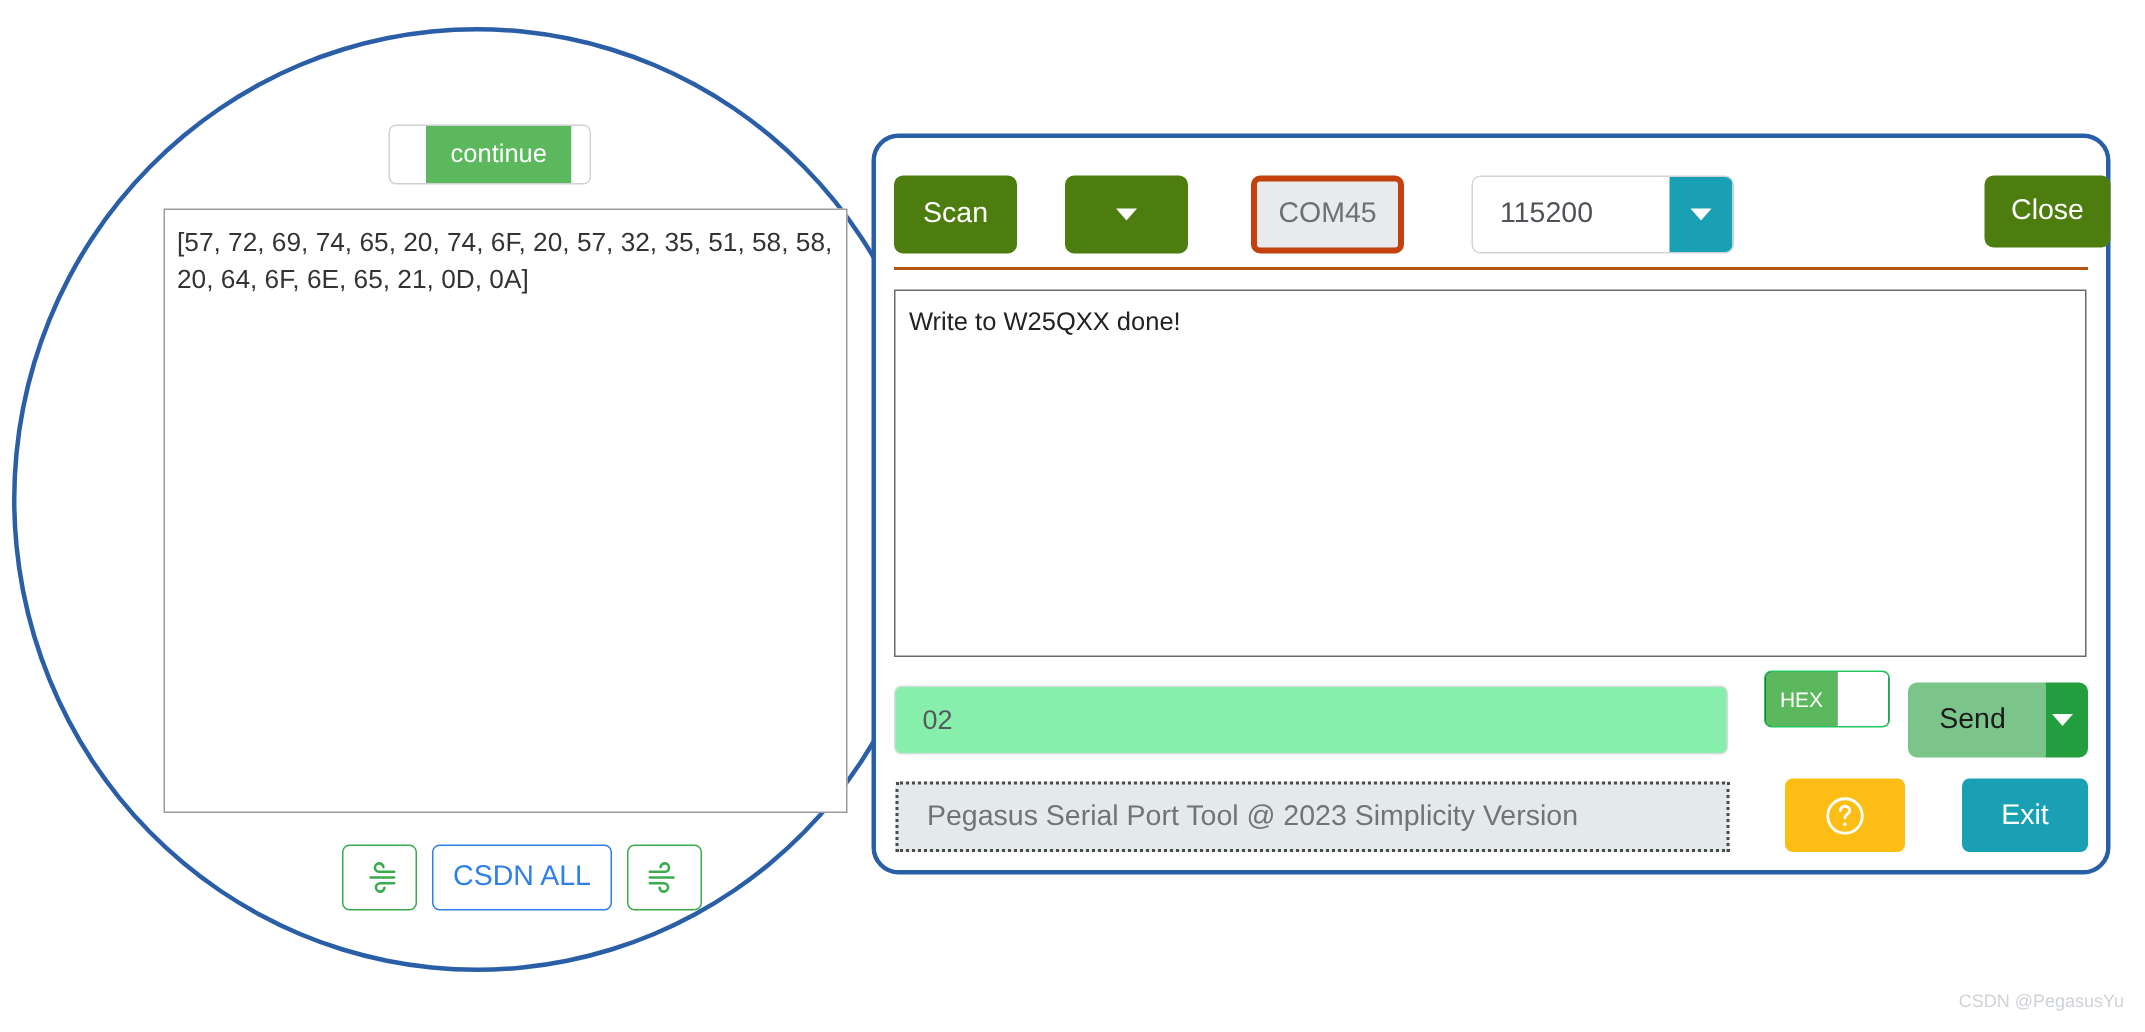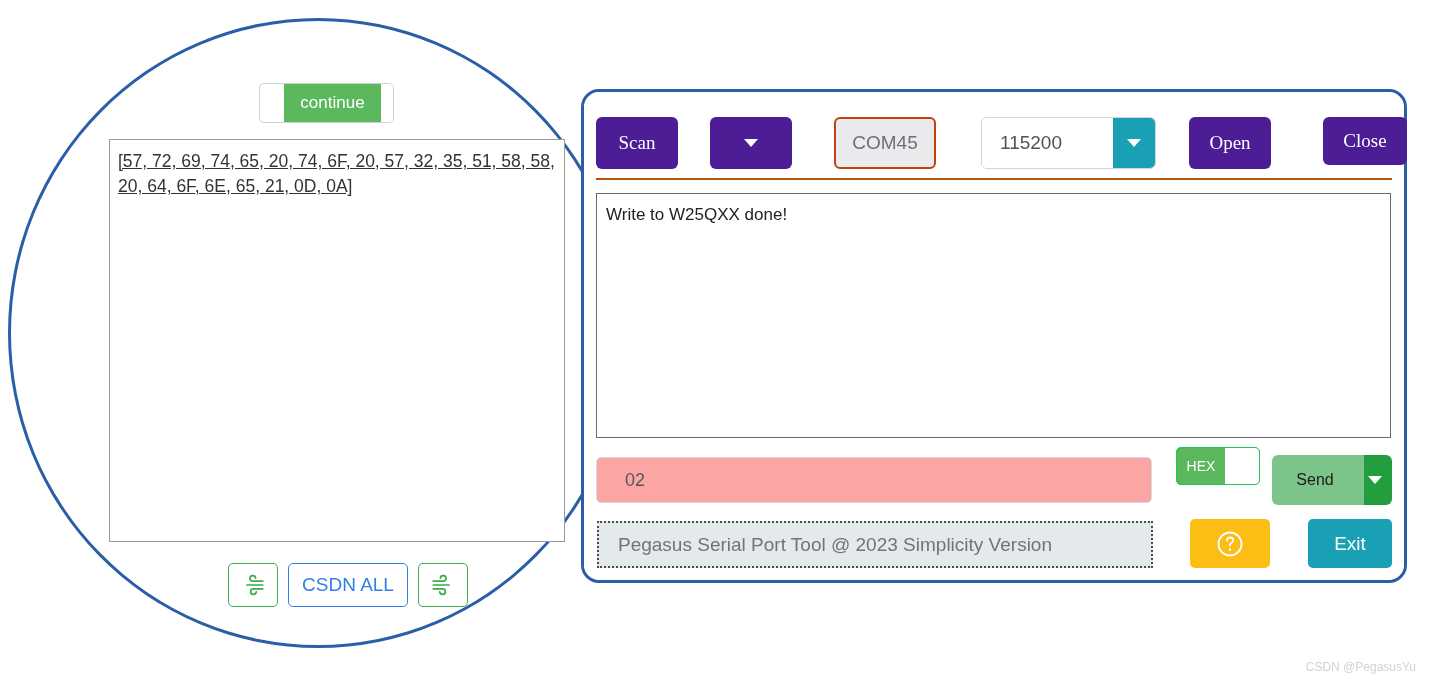--- a/index.html
+++ b/index.html
@@ -55,30 +55,29 @@
     border: none;
     border-radius: 6px;
     font-family: "Liberation Sans", sans-serif;
     cursor: pointer;
     padding: 0;
     display: flex;
     align-items: center;
     justify-content: center;
   }
   .btn-teal {
-    background: #4c1d95;
+    background: #4d7c0f;
     color: #ffffff;
     font-size: 19px;
-    font-family: Liberation Serif, serif;
   }
 
   #scan-btn      { position: absolute; left: 0px;   top: 0px; width: 82px;  height: 52px; }
   #port-dd-btn   { position: absolute; left: 114px; top: 0px; width: 82px;  height: 52px; }
   #com-field     { position: absolute; left: 238px; top: 0px; width: 102px; height: 52px;
-                   background: #e8eaec; border: 2px solid #c2410c; border-radius: 6px;
+                   background: #e8eaec; border: 4px solid #c2410c; border-radius: 6px;
                    display: flex; align-items: center; justify-content: center;
                    color: #6f7074; font-size: 19px; }
   #baud-combo    { position: absolute; left: 385px; top: 0px; width: 175px; height: 52px;
                    border: 1px solid #ced4da; border-radius: 6px; background: #fff;
                    display: flex; align-items: stretch; overflow: hidden; }
   #baud-value    { flex: 1; display: flex; align-items: center; padding-left: 18px;
                    color: #4f5358; font-size: 19px; background: #fff; }
   #baud-arrow    { width: 42px; background: #19a0b5; display: flex;
                    align-items: center; justify-content: center; }
   #open-btn      { position: absolute; left: 593px; top: 0px; width: 82px; height: 52px; }
@@ -116,22 +115,22 @@
     white-space: pre-wrap;
   }
 
   
   #send-input {
     position: absolute;
     left: 596px; top: 457px;
     width: 556px; height: 46px;
     border: 1px solid #d7dbe0;
     border-radius: 5px;
-    background: #fca5a5;
-    padding-left: 28px;
+    background: #86efac;
+    padding-left: 18px;
     font-size: 18px;
     color: #55595e;
     display: flex; align-items: center;
     z-index: 50;
   }
 
   
   #hex-toggle {
     position: absolute;
     left: 1176px; top: 447px;
@@ -159,21 +158,21 @@
     left: 1272px; top: 455px;
     width: 120px; height: 50px;
     display: flex;
     z-index: 50;
   }
   #send-btn {
     width: 86px; height: 50px;
     background: #239e3f;
     border-radius: 6px 0 0 6px;
     color: #1a1a1a;
-    font-size: 16px;
+    font-size: 19px;
     position: relative;
     display: flex; align-items: center; justify-content: center;
     cursor: pointer;
   }
   #send-btn::after {
     content: "";
     position: absolute;
     left: -6px; top: -6px;
     width: 98px; height: 62px;
     background: rgba(255,255,255,0.40);
@@ -254,21 +253,20 @@
     left: 109px; top: 139px;
     width: 456px; height: 403px;
     border: 1px solid #9b9b9b;
     background: #ffffff;
     padding: 9px 8px 0 8px;
     font-size: 17.5px;
     line-height: 1.45;
     color: #333333;
     z-index: 60;
     overflow: hidden;
-    text-decoration: underline;
   }
 
   .icon-btn {
     position: absolute;
     width: 50px; height: 44px;
     border: 1px solid #3bab4e;
     border-radius: 5px;
     background: #ffffff;
     display: flex; align-items: center; justify-content: center;
     z-index: 60;
@@ -324,23 +322,20 @@
       <span>COM45</span>
     </div>
 
     <div id="baud-combo">
       <div id="baud-value">115200</div>
       <div id="baud-arrow">
         <span class="caret-down"></span>
       </div>
     </div>
 
-    <div id="open-btn" class="btn btn-teal">
-      <span>Open</span>
-    </div>
 
     <div id="close-btn" class="btn btn-teal">
       <span>Close</span>
     </div>
   </div>
 
   <div class="divider"></div>
 
   <div id="recv-area">Write to W25QXX done!</div>
 

